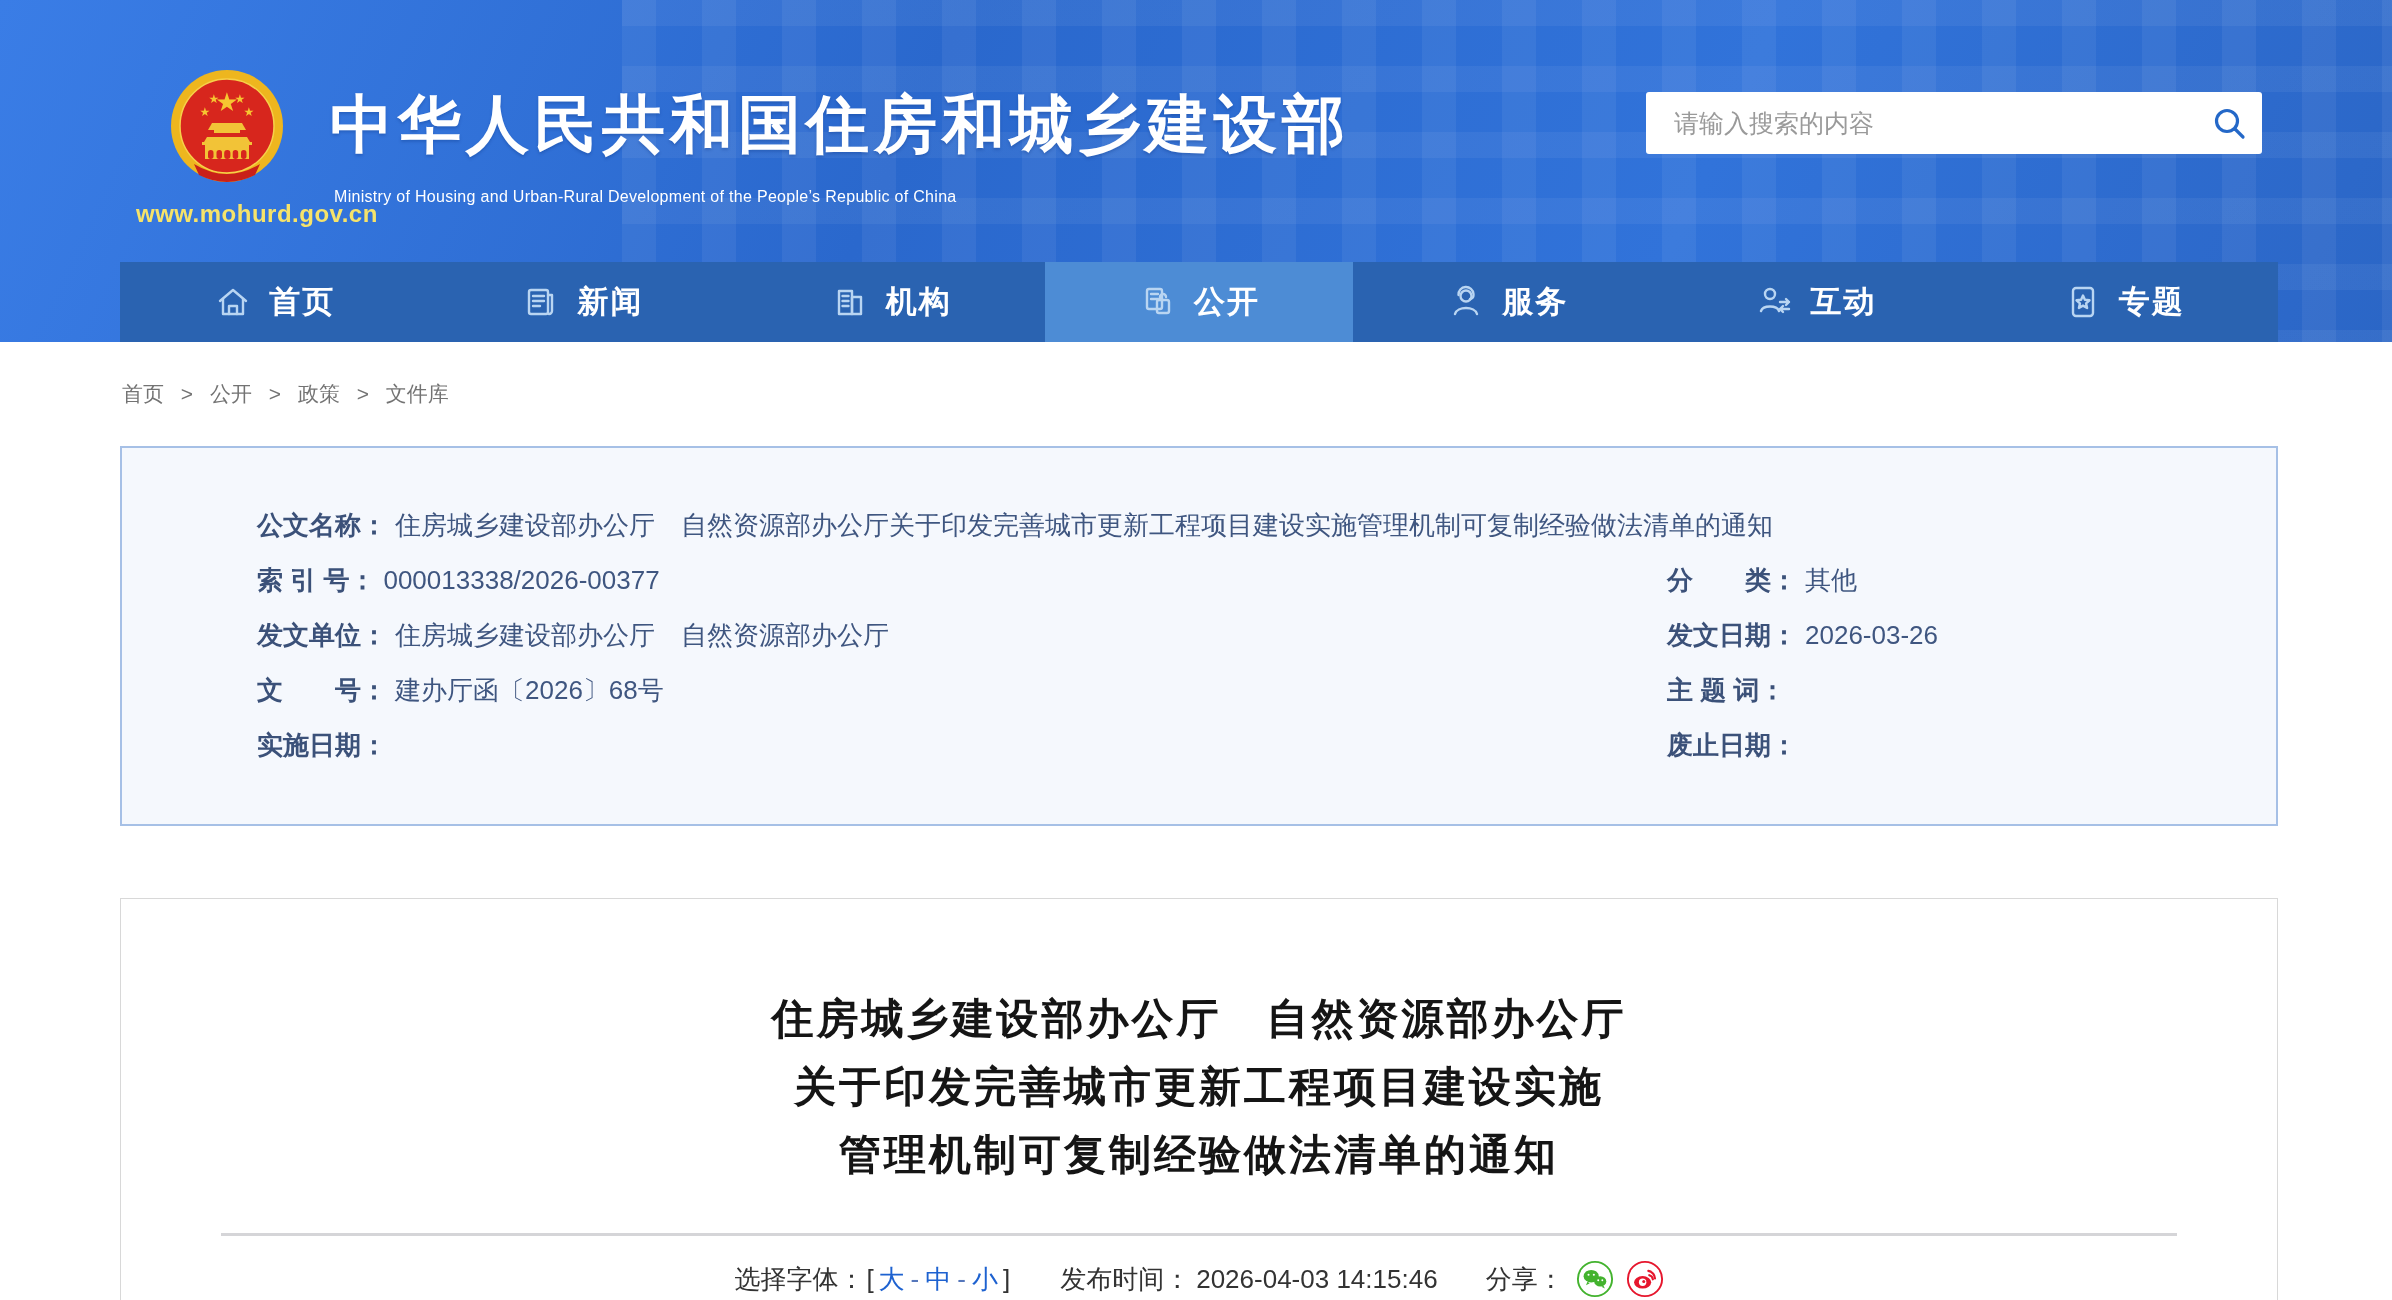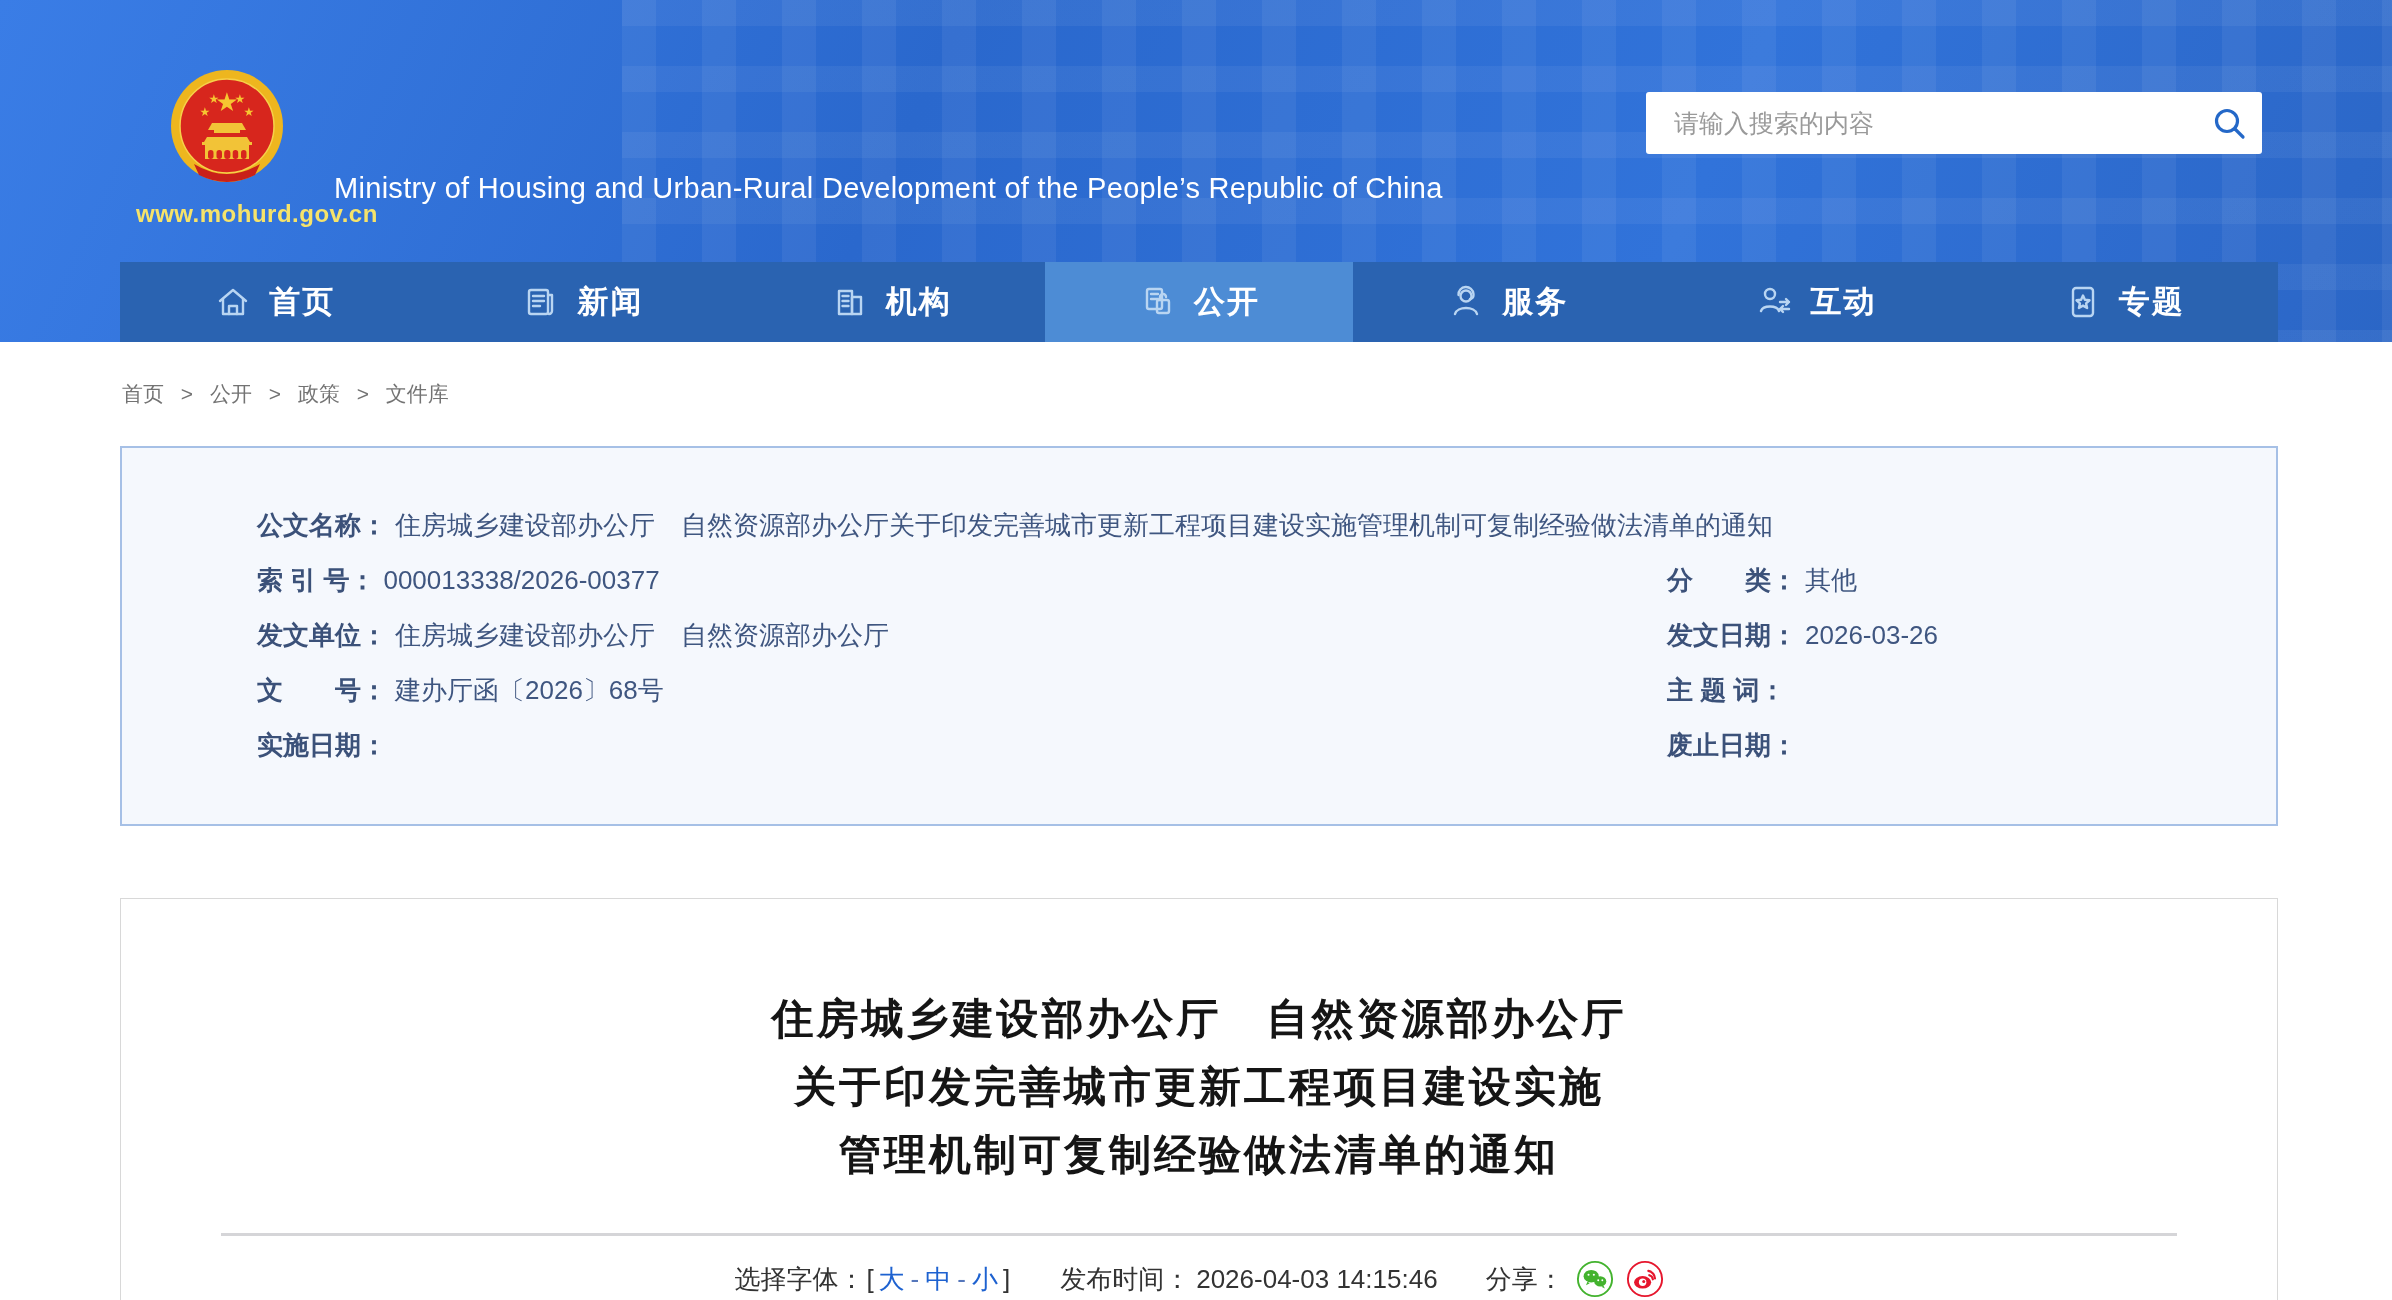--- a/index.html
+++ b/index.html
@@ -26,22 +26,22 @@
   .site-url {
     position:absolute; left:136px; top:200px; width:300px;
     font-size:24px; font-weight:bold; color:#f6e36a; letter-spacing:.5px;
   }
   .site-title {
     position:absolute; left:330px; top:82px;
     font-size:63px; font-weight:bold; color:#ffffff; letter-spacing:5px;
     text-shadow:0 2px 3px rgba(0,40,110,.25);
   }
   .site-subtitle {
-    position:absolute; left:334px; top:172px;
-    font-size:29px; color:#ffffff; letter-spacing:.3px;
+    position:absolute; left:334px; top:188px;
+    font-size:16px; color:#ffffff; letter-spacing:.3px;
   }
   .search-bar {
     position:absolute; top:92px; right:130px; width:616px; height:62px;
     background:#ffffff; border-radius:3px; display:flex; align-items:center;
   }
   .search-input {
     flex:1; border:none; outline:none; background:transparent;
     margin-left:26px; font-size:25px; color:#c2410c;
     font-family:"Liberation Sans", sans-serif;
   }
@@ -135,20 +135,21 @@
           <rect x="48.5" y="86" width="5.5" height="9" rx="2.7"></rect>
           <rect x="56.2" y="86" width="6.2" height="9" rx="3"></rect>
           <rect x="64.7" y="86" width="5.5" height="9" rx="2.7"></rect>
           <rect x="73" y="86" width="5.5" height="9" rx="2.7"></rect>
         </g>
         <path d="M26 100 q33 20 66 0 l-5 11 q-28 14 -56 0 z" fill="#c92019"></path>
       </svg>
     </div>
 
     <div class="site-url">www.mohurd.gov.cn</div>
+    <div class="site-title">中华人民共和国住房和城乡建设部</div>
     <div class="site-subtitle">Ministry of Housing and Urban-Rural Development of the People’s Republic of China</div>
 
     <div class="search-bar">
       <input class="search-input" type="text" placeholder="请输入搜索的内容" style="">
       <div class="search-btn">
         <svg width="38" height="38" viewBox="0 0 38 38">
           <circle cx="17" cy="17" r="10.5" stroke="#2468c8" stroke-width="3.2" fill="none"></circle>
           <path d="M25 25 L33 33" stroke="#2468c8" stroke-width="3.2" stroke-linecap="round"></path>
         </svg>
       </div>

